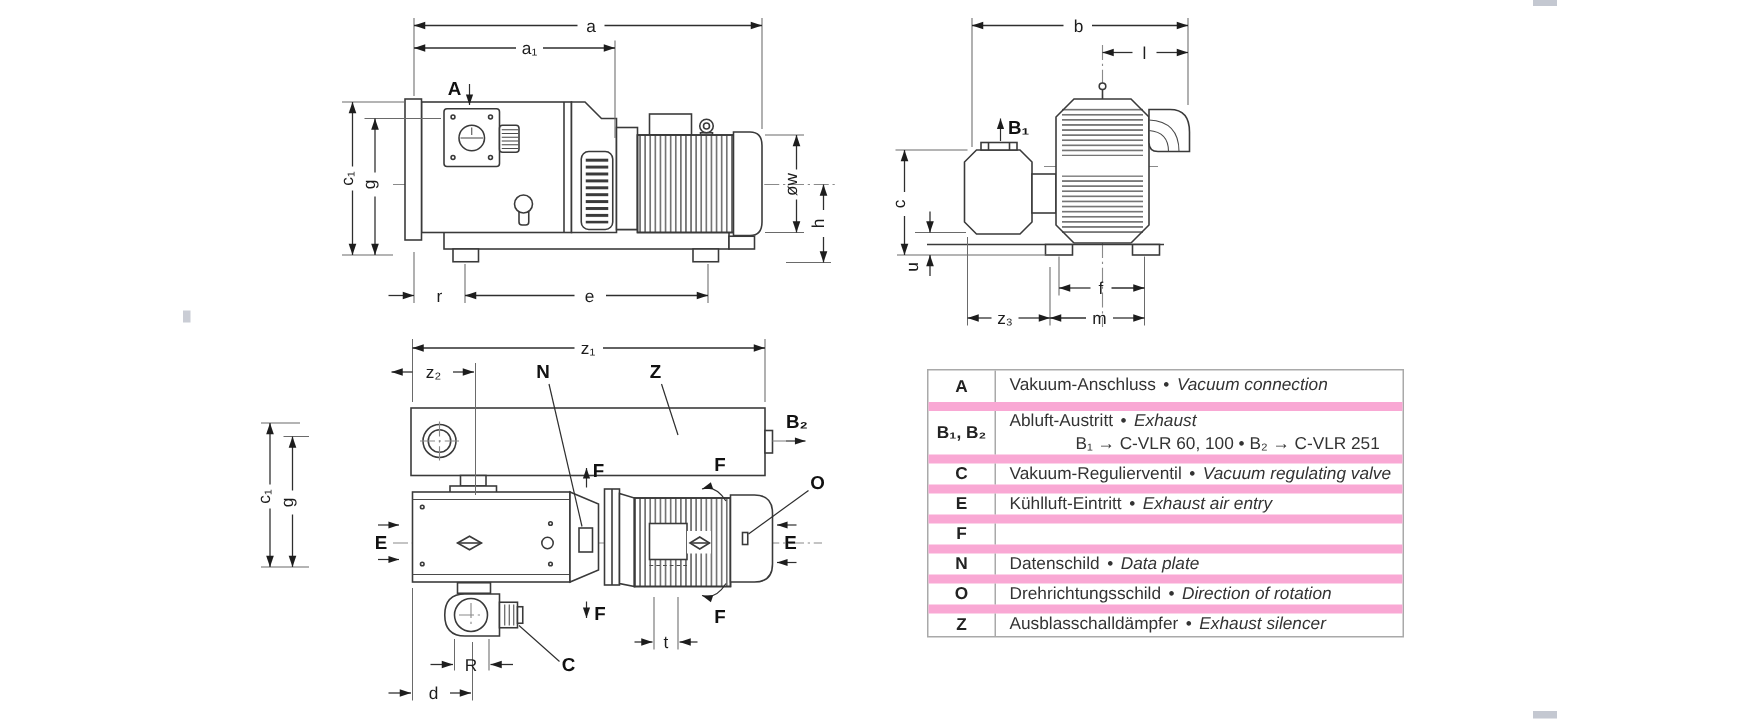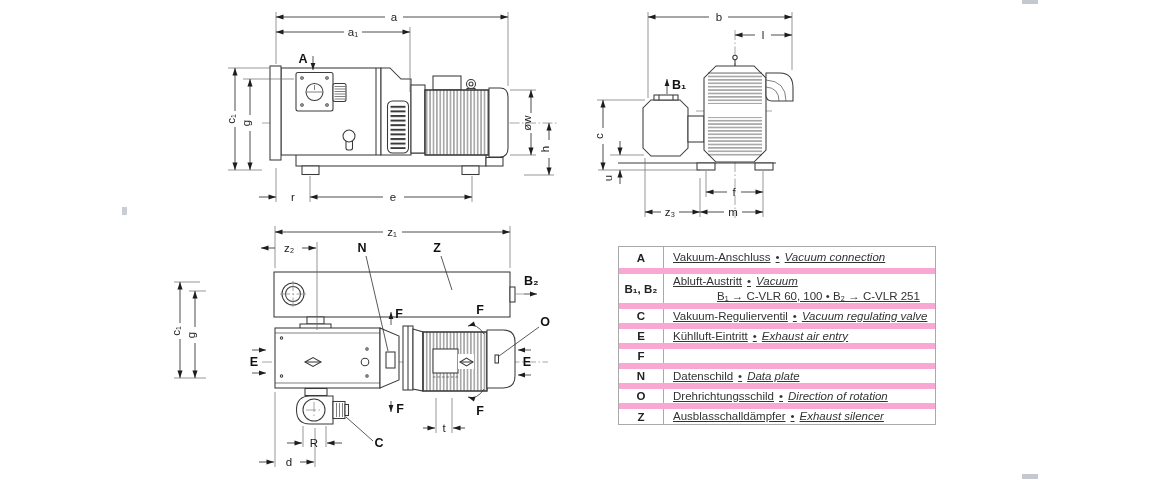--- a/index.html
+++ b/index.html
@@ -21,21 +21,21 @@
   
   .legend{position:absolute;left:618px;top:246px;width:318px;
           border:1px solid #a9a9a9;box-sizing:border-box;background:#fff;}
   .lrow{display:flex;align-items:center;height:20px;border-top:6px solid #f9a8d4;box-sizing:border-box;}
   .lrow:first-child{border-top:none;}
   .lrow.h1{height:21px;}
   .lrow.hb{height:35px;}
   .lrow.hl{height:21px;}
   .lkey{width:45px;flex:0 0 45px;align-self:stretch;display:flex;align-items:center;justify-content:center;
         border-right:1px solid #a9a9a9;font-weight:bold;font-size:11.5px;color:#222;box-sizing:border-box;}
-  .ldesc{flex:1;padding-left:9px;font-size:11.5px;color:#333;line-height:15px;text-decoration:underline;}
+  .ldesc{flex:1;padding-left:9px;font-size:11.5px;color:#333;line-height:15px;}
   .ldesc .sep{margin:0 5px;color:#333;}
   .ldesc .en{font-style:italic;}
   .note{font-style:normal;margin-left:44px;}
 </style>
 </head>
 <body>
 
 <div class="stage">
 
 <svg width="1160" height="480" viewBox="0 0 1160 480">
@@ -338,21 +338,21 @@
 <div class="legend">
   <div class="lrow h1">
     <div class="lkey">A</div>
     <div class="ldesc">
       <span class="de">Vakuum-Anschluss</span><span class="sep">•</span><span class="en">Vacuum connection</span>
     </div>
   </div>
   <div class="lrow hb">
     <div class="lkey">B₁, B₂</div>
     <div class="ldesc">
-      <div><span class="de">Abluft-Austritt</span><span class="sep">•</span><span class="en">Vacuum</span></div>
+      <div><span class="de">Abluft-Austritt</span><span class="sep">•</span><span class="en">Exhaust</span></div>
       <div class="note">B₁ → C-VLR 60, 100  •  B₂ → C-VLR 251</div>
     </div>
   </div>
   <div class="lrow">
     <div class="lkey">C</div>
     <div class="ldesc">
       <span class="de">Vakuum-Regulierventil</span><span class="sep">•</span><span class="en">Vacuum regulating valve</span>
     </div>
   </div>
   <div class="lrow">

